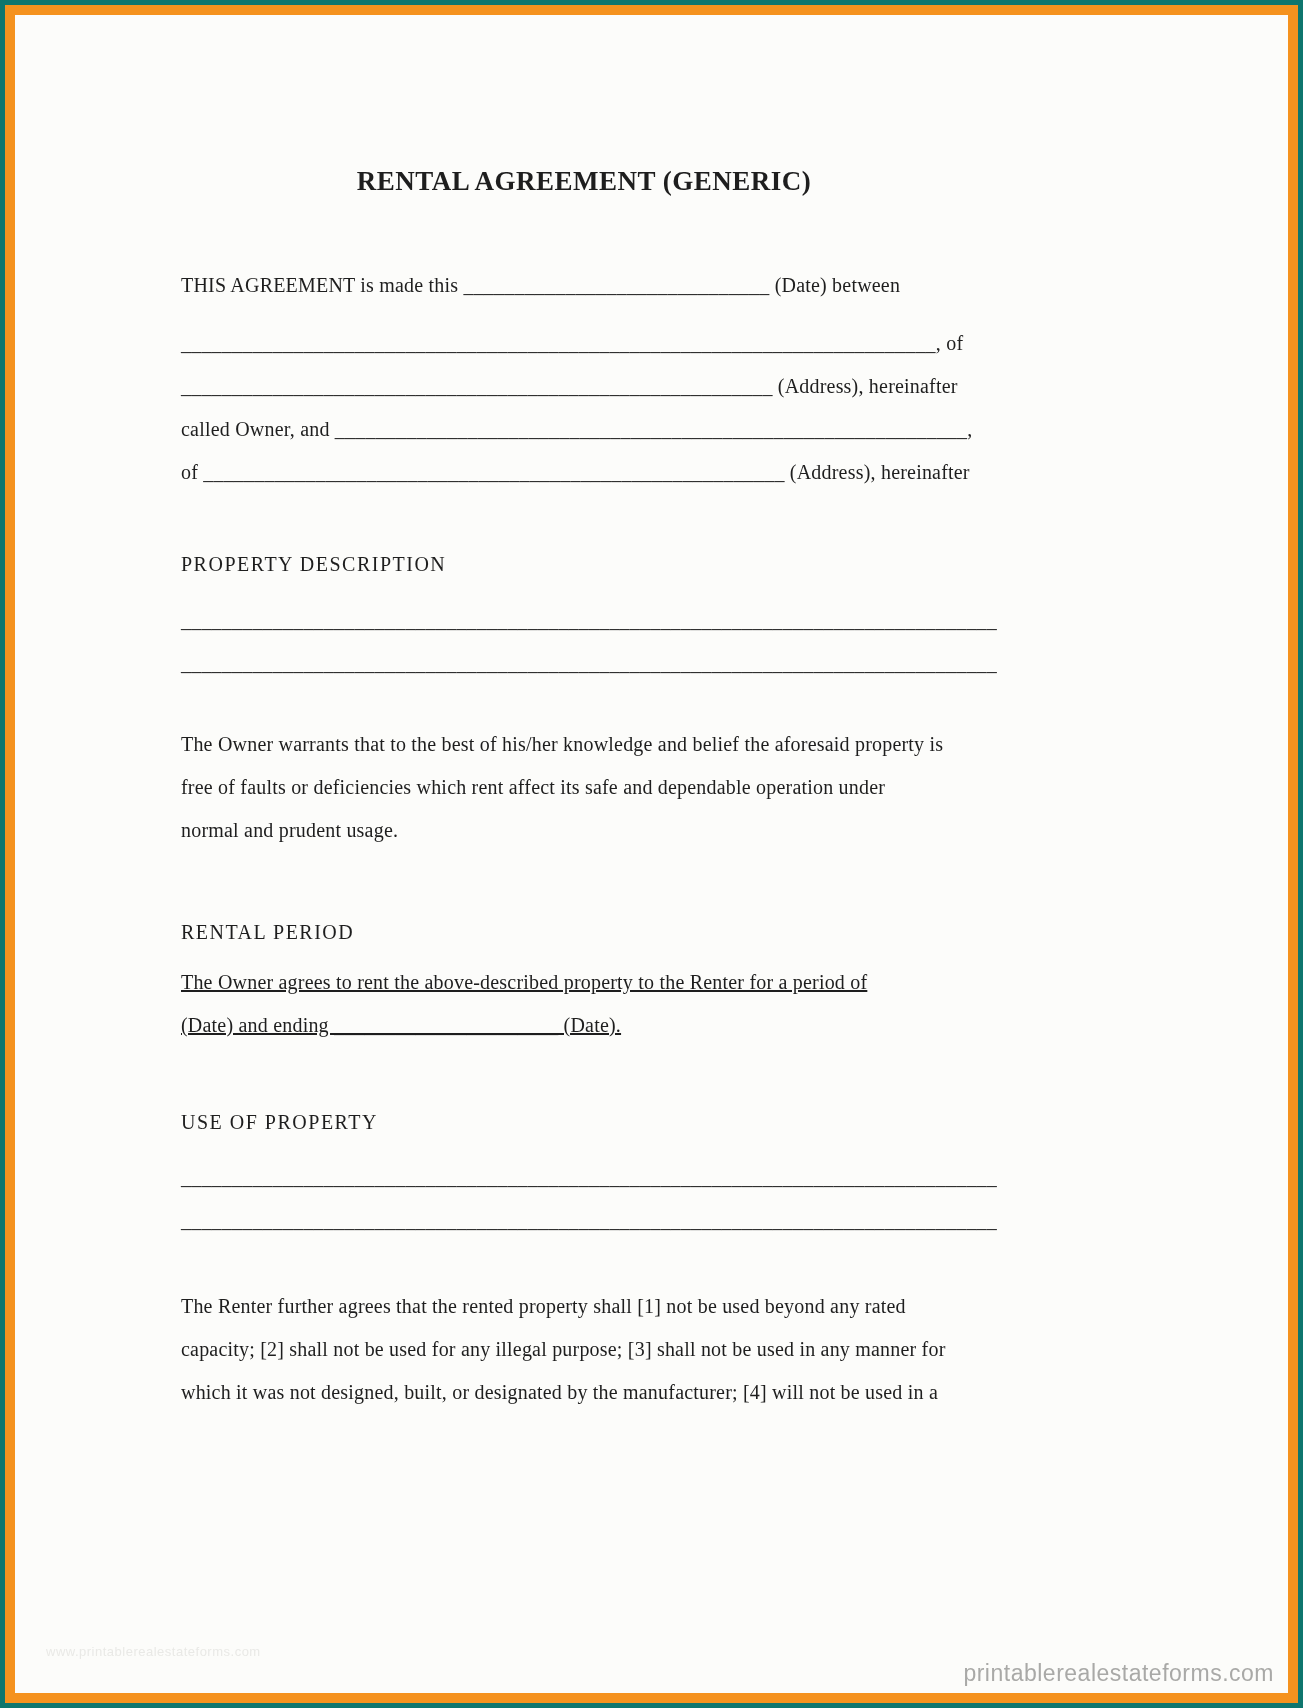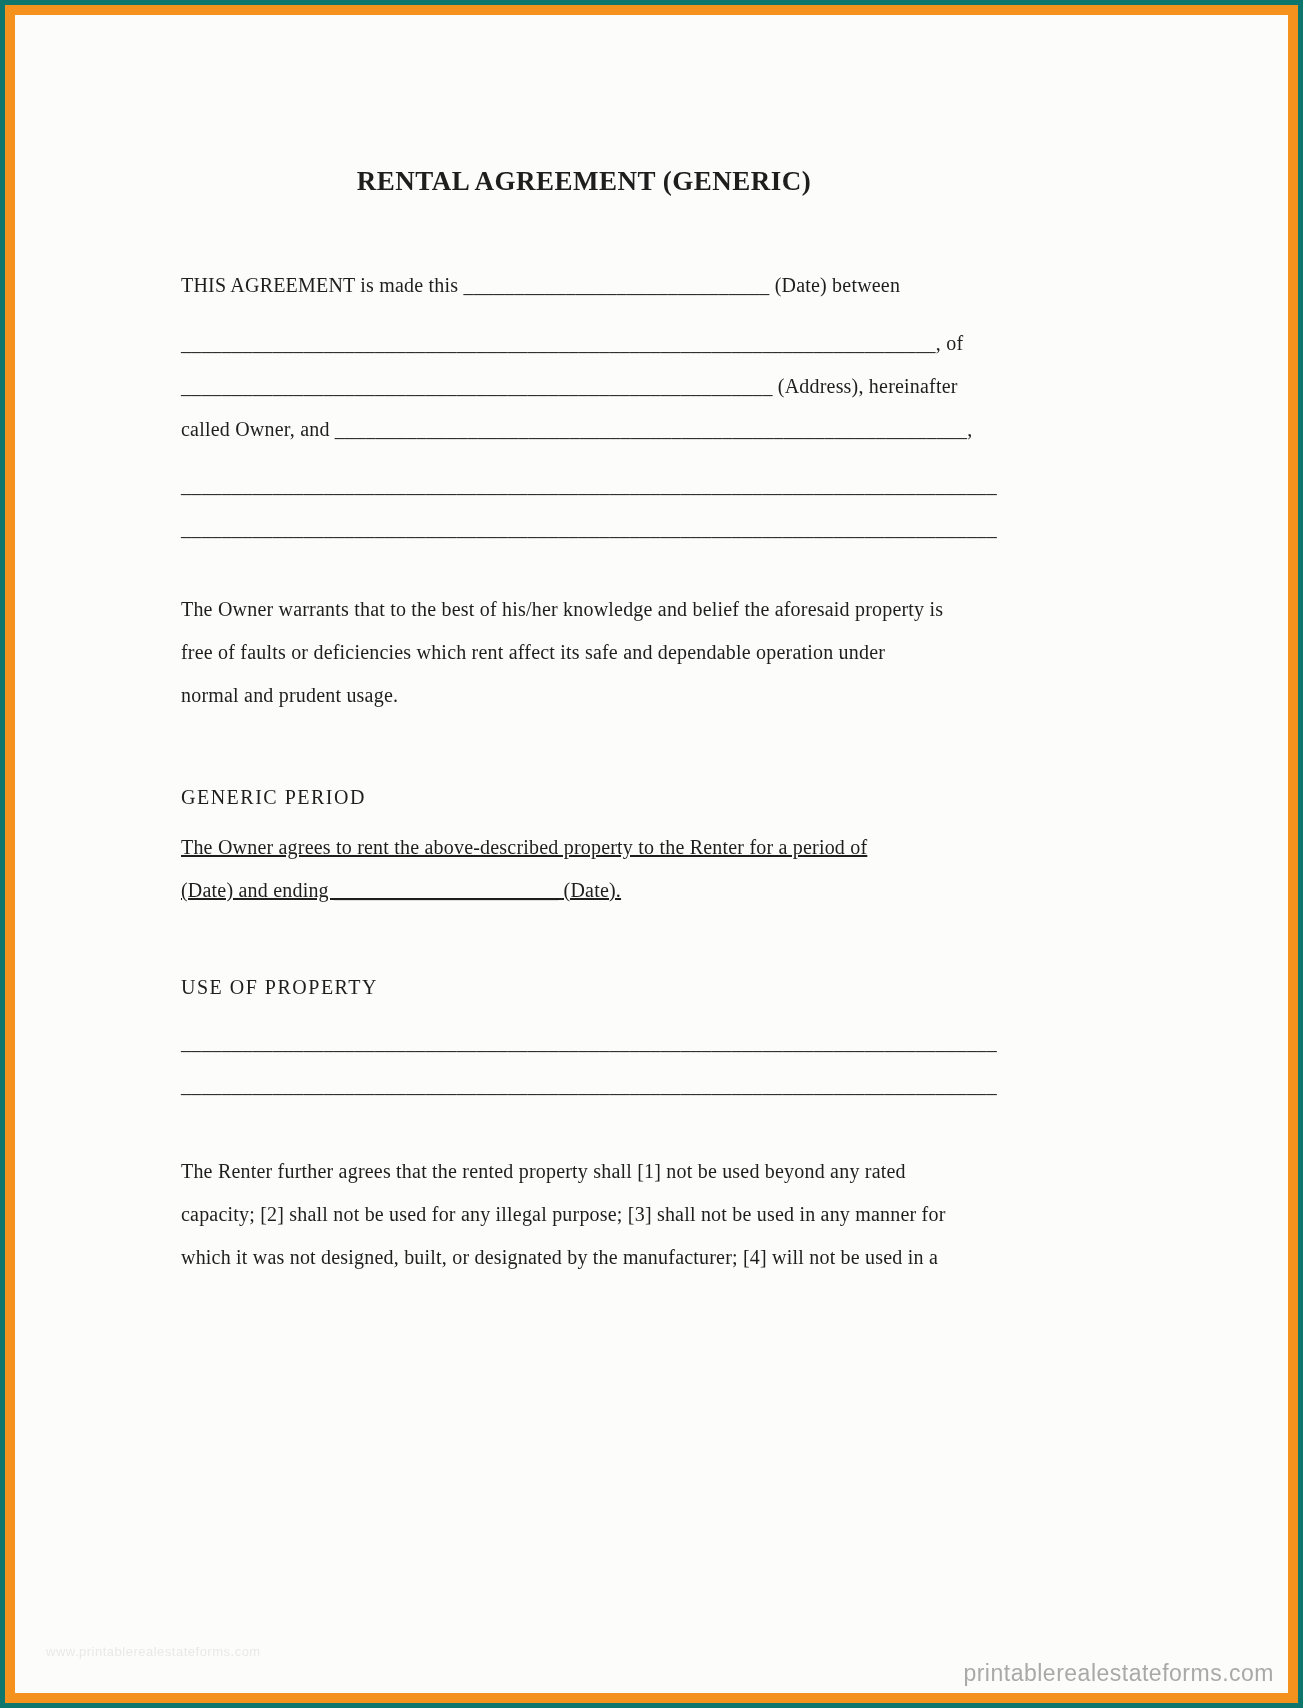--- a/index.html
+++ b/index.html
@@ -94,36 +94,38 @@
       <div class="content">
 
         <div class="doc-title">RENTAL AGREEMENT (GENERIC)</div>
 
         <div>
           <div class="line intro-first">THIS AGREEMENT is made this ______________________________ (Date) between</div>
           <div class="intro-rest">
             <div class="line">__________________________________________________________________________, of</div>
             <div class="line">__________________________________________________________ (Address), hereinafter</div>
             <div class="line">called Owner, and ______________________________________________________________,</div>
+            <div class="line">of _________________________________________________________ (Address), hereinafter</div>
           </div>
         </div>
 
+        <div class="section-heading heading-pd">PROPERTY DESCRIPTION</div>
 
         <div class="blanks-pd">
           <div class="line">________________________________________________________________________________</div>
           <div class="line">________________________________________________________________________________</div>
         </div>
 
         <div class="para-warranty">
           <div class="line">The Owner warrants that to the best of his/her knowledge and belief the aforesaid property is</div>
           <div class="line">free of faults or deficiencies which rent affect its safe and dependable operation under</div>
           <div class="line">normal and prudent usage.</div>
         </div>
 
-        <div class="section-heading heading-rp">GENERIC PERIOD</div>
+        <div class="section-heading heading-rp">RENTAL PERIOD</div>
 
         <div class="para-rental">
           <div class="line">The Owner agrees to rent the above-described property to the Renter for a period of</div>
           <div class="line">(Date) and ending ______________________ (Date).</div>
         </div>
 
         <div class="section-heading heading-up">USE OF PROPERTY</div>
 
         <div class="blanks-up">
           <div class="line">________________________________________________________________________________</div>

